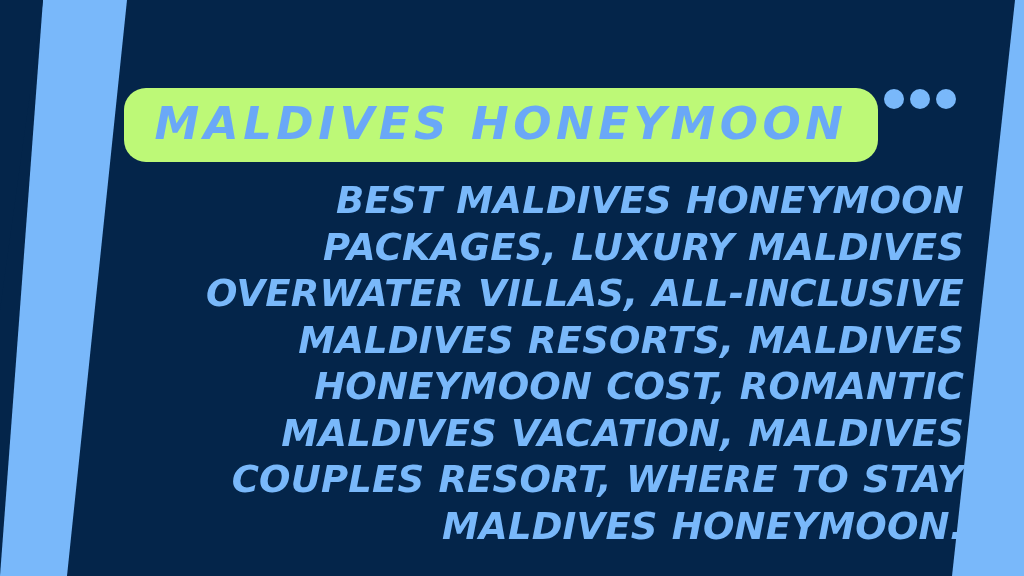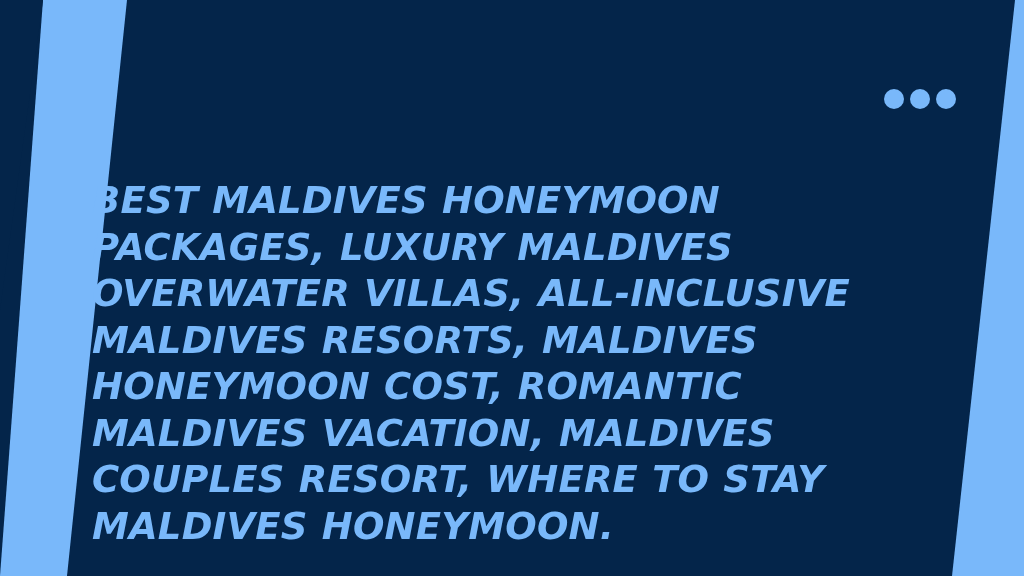--- a/index.html
+++ b/index.html
@@ -71,24 +71,24 @@
     width: 20px;
     height: 20px;
     border-radius: 50%;
     background: #79b8fa;
     flex: 0 0 auto;
   }
 
   
   #body-block {
     position: absolute;
-    left: 92px;
+    left: 104px;
     top: 178px;
     width: 860px;
-    text-align: left;
+    text-align: right;
   }
   #body-text {
     margin: 0;
     font-family: "DejaVu Sans", sans-serif;
     font-style: italic;
     font-weight: bold;
     font-size: 37px;
     line-height: 46.5px;
     letter-spacing: 0.2px;
     color: #79b8fa;
@@ -106,20 +106,23 @@
   </svg>
 
   <svg class="band" viewBox="0 0 1024 576" preserveAspectRatio="none" aria-hidden="true">
     <polygon points="0,0 43,0 0,310" fill="#04254a"></polygon>
   </svg>
 
   <svg class="band" viewBox="0 0 1024 576" preserveAspectRatio="none" aria-hidden="true">
     <polygon points="1015,0 1024,0 1024,576 952,576" fill="#79b8fa"></polygon>
   </svg>
 
+  <div id="title-pill">
+    <span id="title-text">MALDIVES HONEYMOON</span>
+  </div>
 
   <div id="dots">
     <span class="dot"></span>
     <span class="dot"></span>
     <span class="dot"></span>
   </div>
 
   <div id="body-block">
     <p id="body-text">Best Maldives honeymoon packages, luxury Maldives overwater villas, all-inclusive Maldives resorts, Maldives honeymoon cost, romantic Maldives vacation, Maldives couples resort, where to stay Maldives honeymoon.</p>
   </div>

